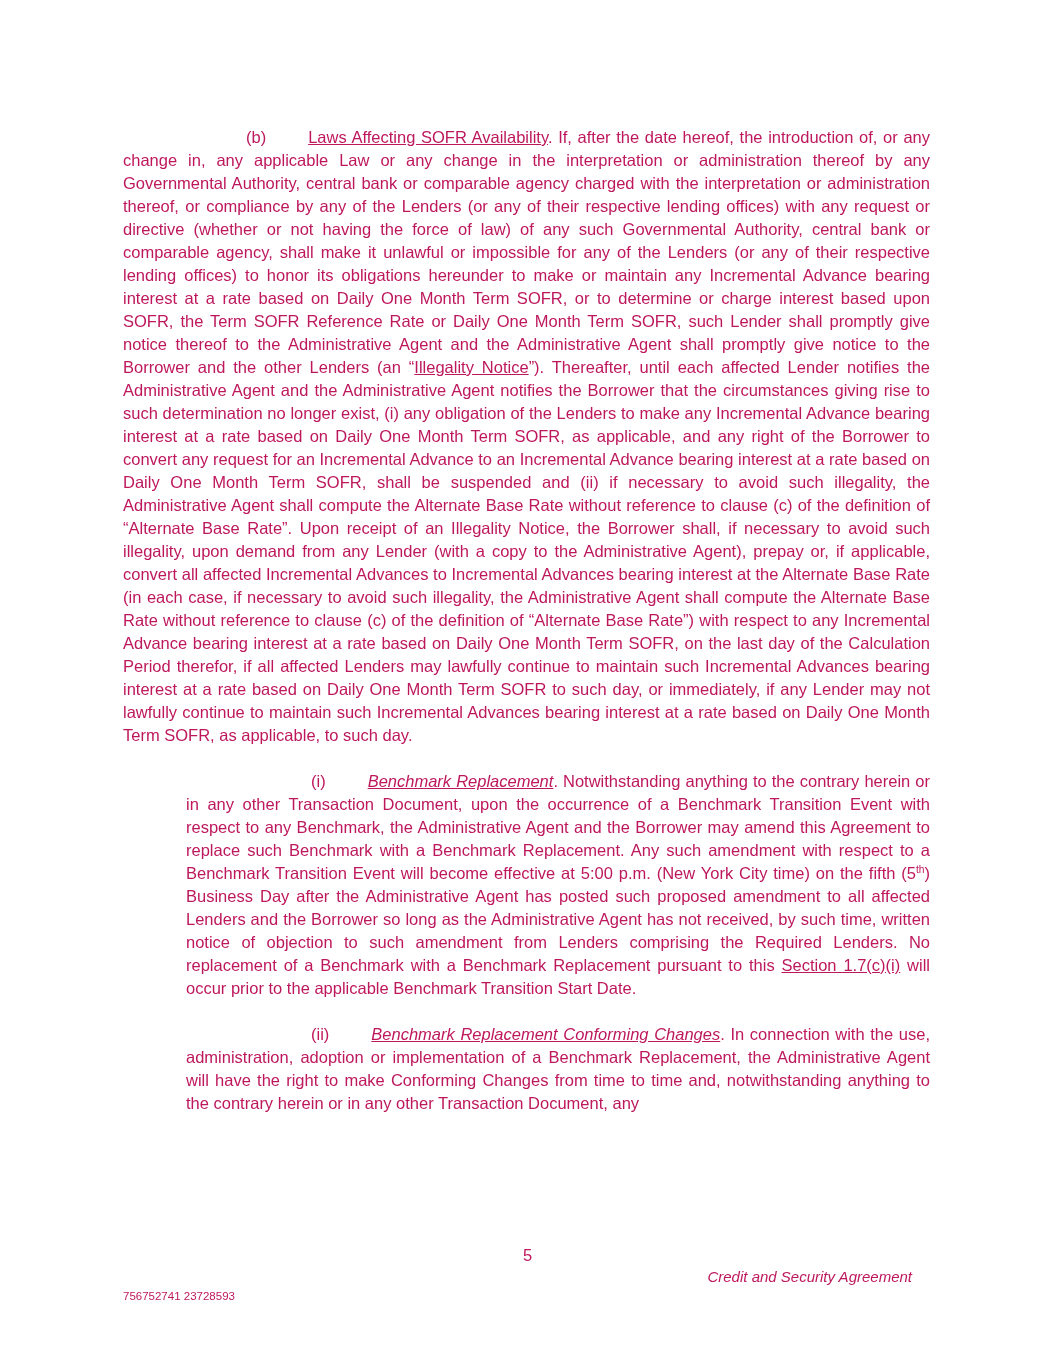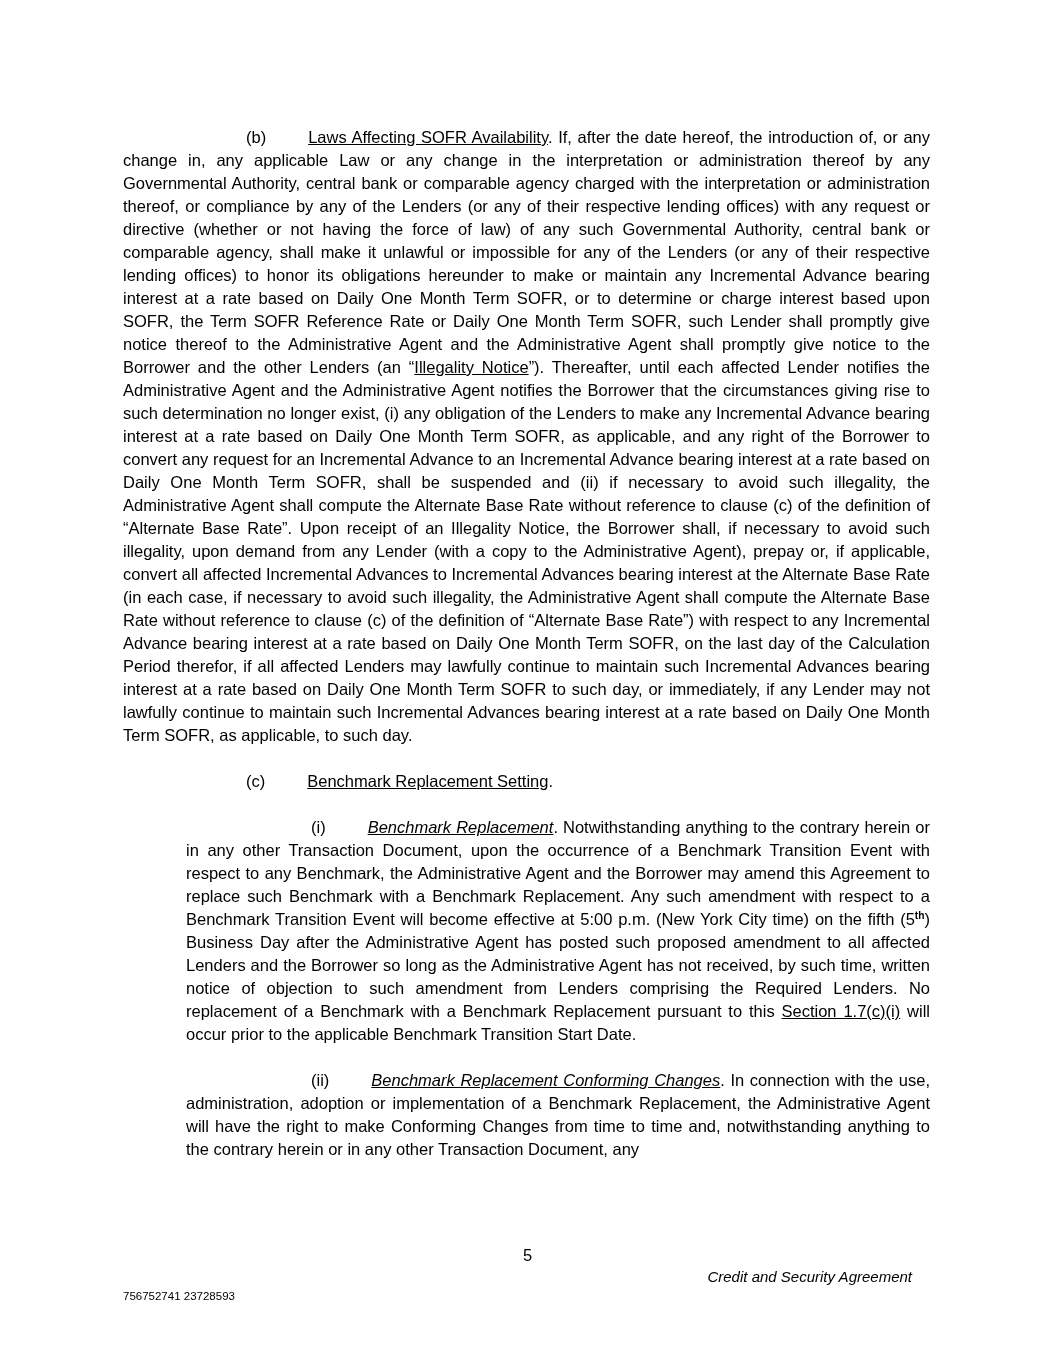--- a/index.html
+++ b/index.html
@@ -5,21 +5,21 @@
   html, body {
     margin: 0;
     padding: 0;
     background: #ffffff;
   }
   .page {
     position: relative;
     width: 1055px;
     height: 1365px;
     background: #ffffff;
-    color: #000000;
+    color: #be185d;
     font-family: "Liberation Sans", sans-serif;
     font-size: 16.5px;
     overflow: hidden;
   }
   .content {
     position: absolute;
     left: 123px;
     right: 125px;
     top: 126px;
   }
@@ -32,21 +32,20 @@
   .para.sub {
     margin-left: 63px;
     text-indent: 125px;
   }
   .u  { text-decoration: underline; }
   .iu { font-style: italic; text-decoration: underline; }
   .sup {
     vertical-align: super;
     font-size: 0.62em;
     line-height: 0;
-    font-weight: bold;
   }
   .tab {
     display: inline-block;
     width: 42px;
   }
   .footer-pagenum {
     position: absolute;
     left: 0;
     right: 0;
     top: 1244px;
@@ -69,21 +68,20 @@
     line-height: 15px;
     text-align: right;
   }
 </style>
 </head>
 <body>
 
 <div class="page">
   <div class="content">
     <p class="para"><span>(b)</span><span class="tab"></span><span class="u">Laws Affecting SOFR Availability</span><span>.  If, after the date hereof, the introduction of, or any change in, any applicable Law or any change in the interpretation or administration thereof by any Governmental Authority, central bank or comparable agency charged with the interpretation or administration thereof, or compliance by any of the Lenders (or any of their respective lending offices) with any request or directive (whether or not having the force of law) of any such Governmental Authority, central bank or comparable agency, shall make it unlawful or impossible for any of the Lenders (or any of their respective lending offices) to honor its obligations hereunder to make or maintain any Incremental Advance bearing interest at a rate based on Daily One Month Term SOFR, or to determine or charge interest based upon SOFR, the Term SOFR Reference Rate or Daily One Month Term SOFR, such Lender shall promptly give notice thereof to the Administrative Agent and the Administrative Agent shall promptly give notice to the Borrower and the other Lenders (an “</span><span class="u">Illegality Notice</span><span>”).  Thereafter, until each affected Lender notifies the Administrative Agent and the Administrative Agent notifies the Borrower that the circumstances giving rise to such determination no longer exist, (i) any obligation of the Lenders to make any Incremental Advance bearing interest at a rate based on Daily One Month Term SOFR, as applicable, and any right of the Borrower to convert any request for an Incremental Advance to an Incremental Advance bearing interest at a rate based on Daily One Month Term SOFR, shall be suspended and (ii) if necessary to avoid such illegality, the Administrative Agent shall compute the Alternate Base Rate without reference to clause (c) of the definition of “Alternate Base Rate”.  Upon receipt of an Illegality Notice, the Borrower shall, if necessary to avoid such illegality, upon demand from any Lender (with a copy to the Administrative Agent), prepay or, if applicable, convert all affected Incremental Advances to Incremental Advances bearing interest at the Alternate Base Rate (in each case, if necessary to avoid such illegality, the Administrative Agent shall compute the Alternate Base Rate without reference to clause (c) of the definition of “Alternate Base Rate”) with respect to any Incremental Advance bearing interest at a rate based on Daily One Month Term SOFR, on the last day of the Calculation Period therefor, if all affected Lenders may lawfully continue to maintain such Incremental Advances bearing interest at a rate based on Daily One Month Term SOFR to such day, or immediately, if any Lender may not lawfully continue to maintain such Incremental Advances bearing interest at a rate based on Daily One Month Term SOFR, as applicable, to such day.</span></p>
-    <p class="para"><span>(c)</span><span class="tab"></span><span class="u">Benchmark Replacement Setting</span><span>.</span></p>
     <p class="para sub"><span>(i)</span><span class="tab"></span><span class="iu">Benchmark Replacement</span><span>. Notwithstanding anything to the contrary herein or in any other Transaction Document, upon the occurrence of a Benchmark Transition Event with respect to any Benchmark, the Administrative Agent and the Borrower may amend this Agreement to replace such Benchmark with a Benchmark Replacement.  Any such amendment with respect to a Benchmark Transition Event will become effective at 5:00 p.m. (New York City time) on the fifth (5</span><span class="sup">th</span><span>) Business Day after the Administrative Agent has posted such proposed amendment to all affected Lenders and the Borrower so long as the Administrative Agent has not received, by such time, written notice of objection to such amendment from Lenders comprising the Required Lenders.  No replacement of a Benchmark with a Benchmark Replacement pursuant to this </span><span class="u">Section 1.7(c)(i)</span><span> will occur prior to the applicable Benchmark Transition Start Date.</span></p>
     <p class="para sub"><span>(ii)</span><span class="tab"></span><span class="iu">Benchmark Replacement Conforming Changes</span><span>. In connection with the use, administration, adoption or implementation of a Benchmark Replacement, the Administrative Agent will have the right to make Conforming Changes from time to time and, notwithstanding anything to the contrary herein or in any other Transaction Document, any</span></p>
   </div>
 
   <div class="footer-pagenum">5</div>
 
   <div class="footer-title">Credit and Security Agreement</div>
 
   <div class="footer-id">756752741 23728593</div>
 </div>

